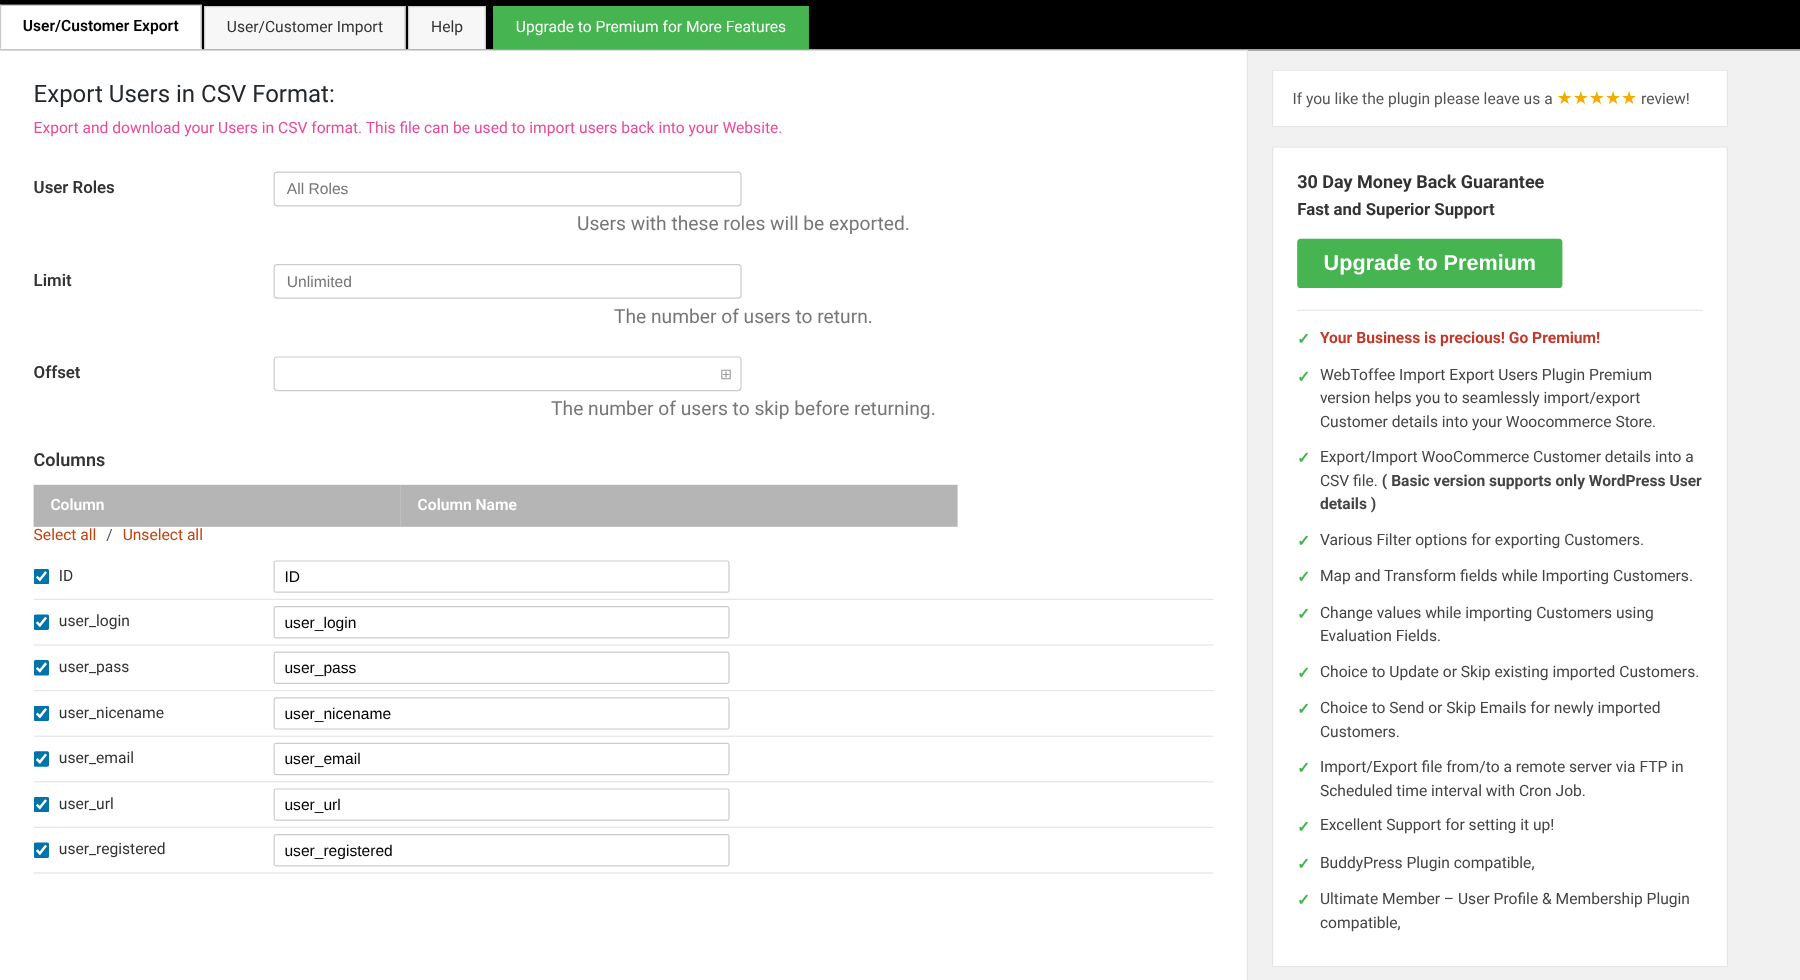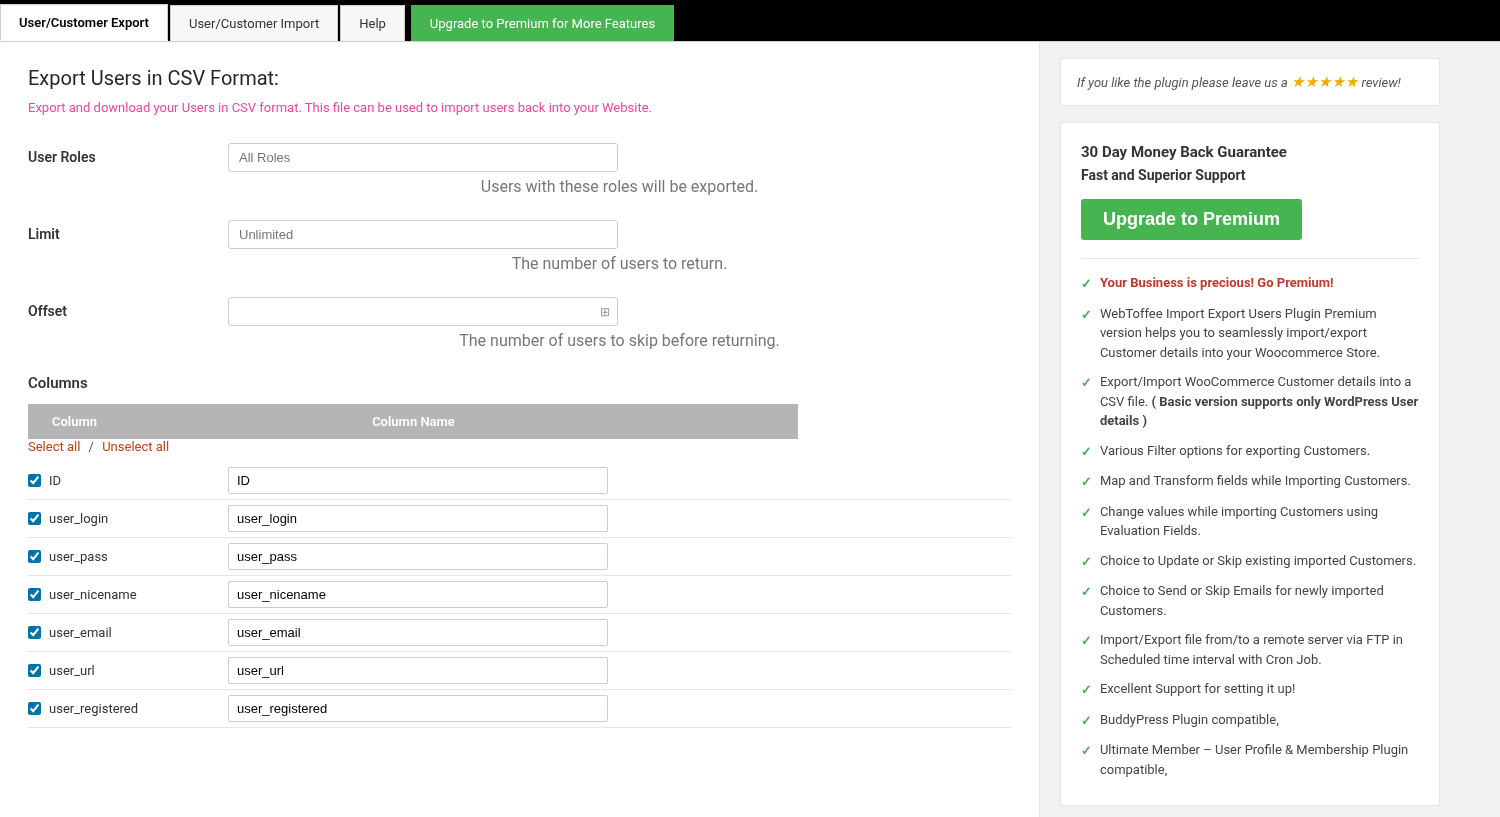--- a/index.html
+++ b/index.html
@@ -132,21 +132,21 @@
       max-width: 770px;
       border-collapse: collapse;
     }
 
     .columns-table thead tr {
       background: #b5b5b5;
       color: #fff;
     }
 
     .columns-table thead th {
-      padding: 10px 24px;
+      padding: 10px 14px;
       text-align: left;
       font-size: 13px;
       font-weight: 600;
     }
 
     .select-links {
       margin-bottom: 8px;
       font-size: 13px;
     }
     .select-links a {
@@ -195,21 +195,20 @@
       padding: 16px 20px;
     }
 
     .review-bar {
       background: #fff;
       border: 1px solid #e5e5e5;
       padding: 14px 16px;
       margin-bottom: 16px;
       font-size: 13px;
       color: #555;
-      font-style: italic;
     }
 
     .review-bar .stars {
       color: #f0ad00;
       font-size: 15px;
     }
 
     .promo-box {
       background: #fff;
       border: 1px solid #e5e5e5;

